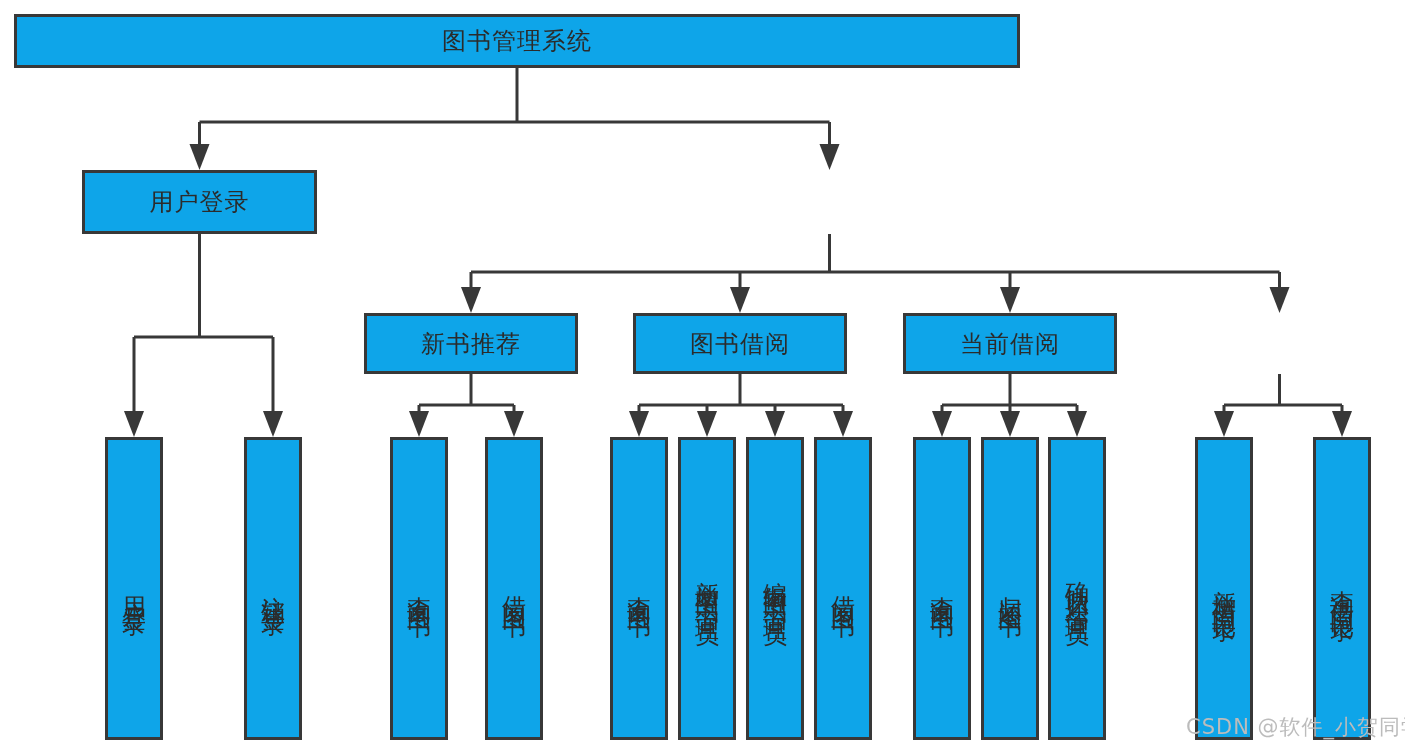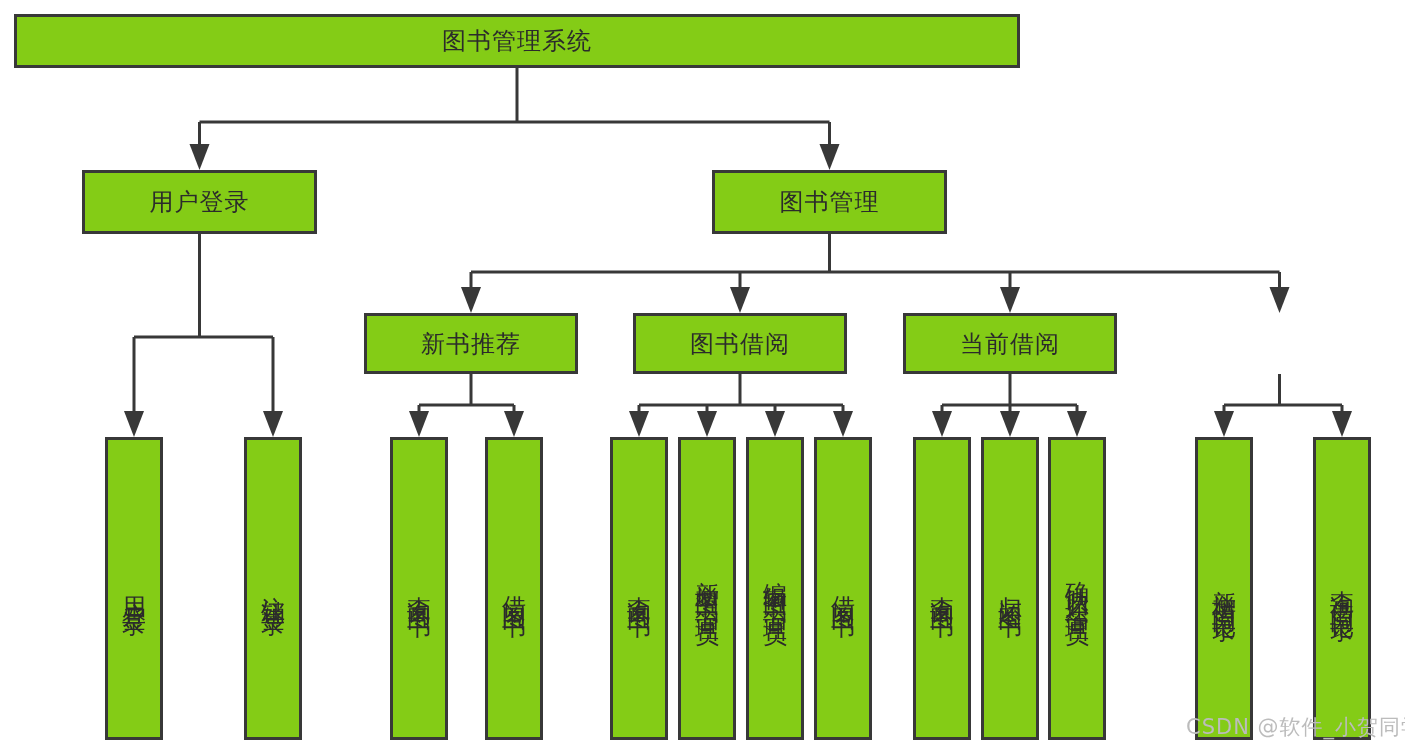--- a/index.html
+++ b/index.html
@@ -15,21 +15,21 @@
   svg.wires {
     position: absolute;
     left: 0; top: 0;
     width: 1405px; height: 747px;
     pointer-events: none;
   }
   .box {
     position: absolute;
     box-sizing: border-box;
     border: 3px solid #383838;
-    background: #84cc16;
+    background: #0ea5e9;
     display: flex;
     align-items: center;
     justify-content: center;
   }
   .hlabel {
     font-size: 24px;
     letter-spacing: 1px;
     white-space: nowrap;
   }
   .vlabel {
@@ -109,23 +109,20 @@
     </g>
   </svg>
 
   <div class="box n-root">
     <span class="hlabel">图书管理系统</span>
   </div>
 
   <div class="box n-login">
     <span class="hlabel">用户登录</span>
   </div>
-  <div class="box n-mgmt">
-    <span class="hlabel">图书管理</span>
-  </div>
 
   <div class="box n-borrow">
     <span class="hlabel">图书借阅</span>
   </div>
   <div class="box n-rec">
     <span class="hlabel">新书推荐</span>
   </div>
   <div class="box n-cur">
     <span class="hlabel">当前借阅</span>
   </div>

